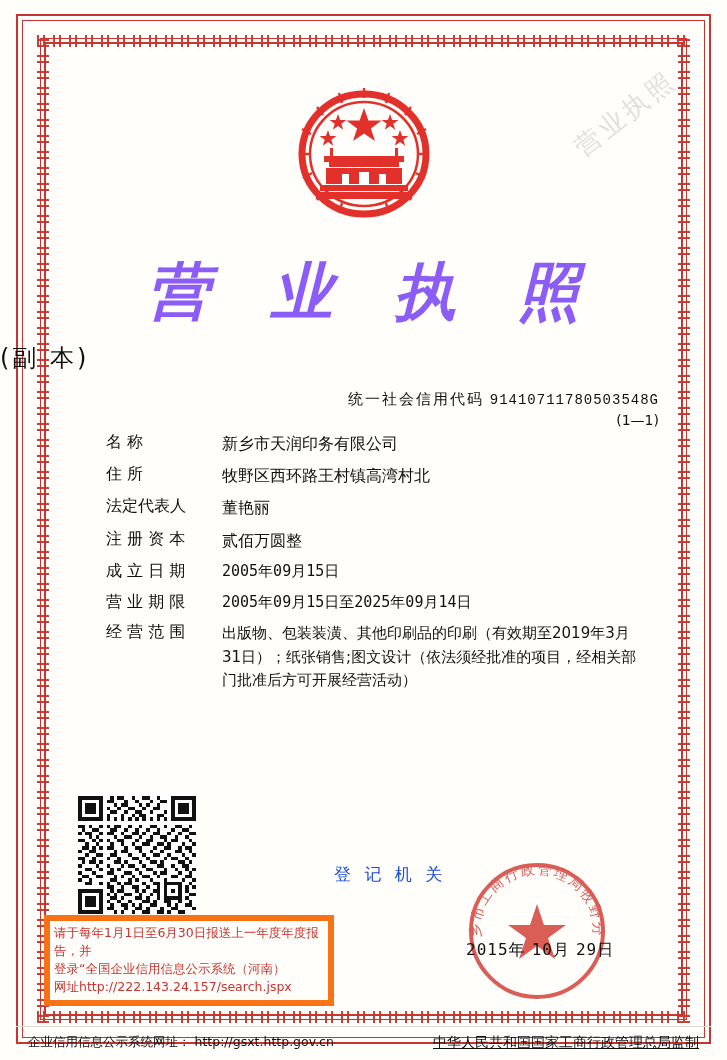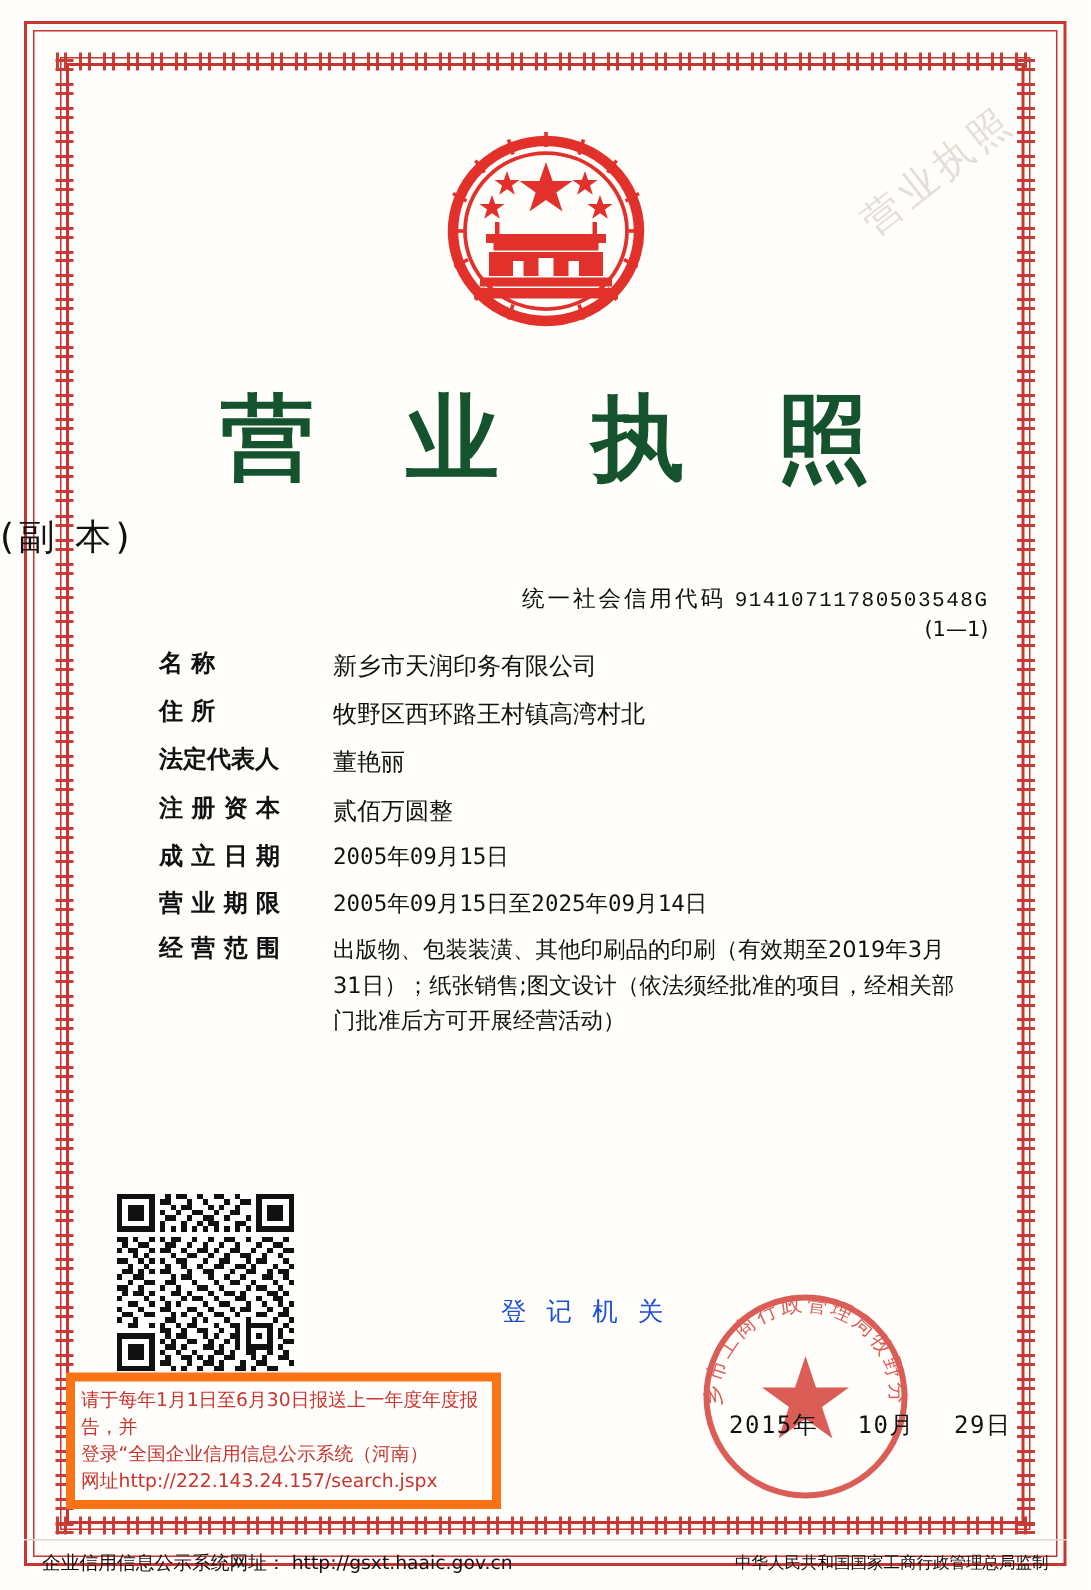--- a/index.html
+++ b/index.html
@@ -90,21 +90,22 @@
   
   .doc-title {
     position: absolute;
     top: 250px; left: 0; width: 727px;
     text-align: center;
     font-family: "DejaVu Serif", "Liberation Serif", serif;
     font-weight: bold;
     font-size: 62px;
     letter-spacing: 20px;
     text-indent: 20px;
-    color: #14532d;
+    color: #8b5cf6;
+    font-style: italic;
   }
   .doc-subtitle {
     position: absolute;
     top: 342px; left: 0; width: 727px;
     text-align: left;
     font-size: 24px;
     letter-spacing: 3px;
     color: #111;
   }
 
@@ -134,21 +135,21 @@
   .row {
     display: flex;
     align-items: flex-start;
     margin-bottom: 9px;
   }
   .row .key {
     width: 116px;
     flex: 0 0 116px;
     font-size: 16px;
     color: #111;
-    font-weight: 700;
+    font-weight: 400;
     letter-spacing: 0;
     white-space: nowrap;
   }
   .row .val {
     font-size: 16px;
     color: #111;
     line-height: 1.45;
     flex: 1;
   }
   .val.mono { font-family: "DejaVu Sans Mono", "Liberation Mono", monospace; font-size: 15px; }
@@ -183,42 +184,43 @@
     letter-spacing: 4px;
     color: #1d4ed8;
   }
   .date-line {
     position: absolute;
     left: 466px; top: 940px;
     font-size: 16px;
     color: #111;
     letter-spacing: 1px;
   }
-  .date-line .num { font-family: "DejaVu Sans Mono", "Liberation Mono", monospace; margin-left: 20px; }
+  .date-line .num { font-family: "DejaVu Sans Mono", "Liberation Mono", monospace; }
 
   
   .seal {
     position: absolute;
     left: 452px; top: 846px;
     width: 170px; height: 170px;
     opacity: .82;
   }
 
   
   .footer-left {
     position: absolute;
     left: 28px; top: 1034px;
     font-size: 12.5px;
     color: #111;
   }
   .footer-right {
     position: absolute;
     right: 28px; top: 1034px;
-    font-size: 11px;
-    color: #111;
+    font-size: 14px;
+    color: #111;
+    text-decoration: underline;
   }
   .footer-sep {
     position: absolute;
     left: 16px; top: 1026px;
     width: 695px; height: 0;
     border-top: 1px solid #ddd9d2;
   }
 </style>
 </head>
 <body>
@@ -640,16 +642,16 @@
     </svg>
   </div>
 
   <div class="date-line">
     <span class="num">2015</span><span>年</span>
     <span class="num">10</span><span>月</span>
     <span class="num">29</span><span>日</span>
   </div>
 
   <div class="footer-sep"></div>
-  <div class="footer-left">企业信用信息公示系统网址：  http://gsxt.haaic.gov.cn</div>
+  <div class="footer-left">企业信用信息公示系统网址：  http://gsxt.http.gov.cn</div>
   <div class="footer-right">中华人民共和国国家工商行政管理总局监制</div>
 
 </div>
 
 </body></html>

